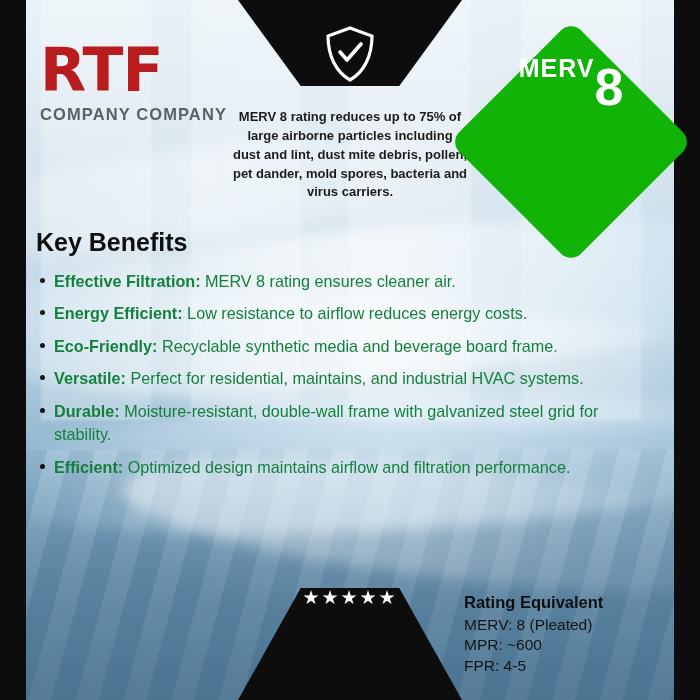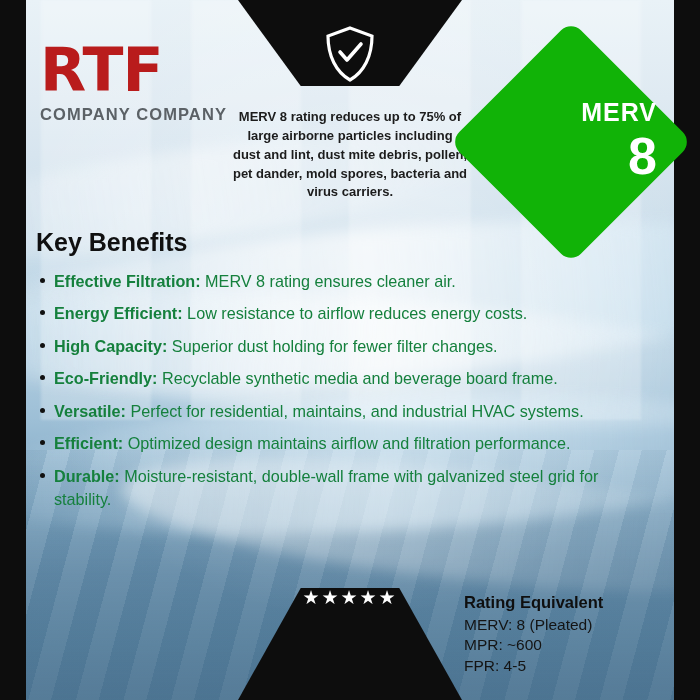--- a/index.html
+++ b/index.html
@@ -186,22 +186,22 @@
     transform: rotate(45deg);
     border-radius: 14px;
   }
   .diamond-inner {
     position: absolute;
     left: 485px;
     top: 56px;
     width: 172px;
     height: 172px;
     display: flex;
-    flex-direction: column;
-    align-items: flex-end;
+    flex-direction: row;
+    align-items: flex-start;
     justify-content: center;
     color: #ffffff;
   }
   .diamond-label {
     font-family: "Liberation Sans", sans-serif;
     font-weight: 700;
     font-size: 25px;
     letter-spacing: 1px;
     line-height: 1;
   }
@@ -329,43 +329,39 @@
     <div class="benefit">
       <span class="bullet"></span>
       <div class="benefit-text"><b>Effective Filtration:</b><span> MERV 8 rating ensures cleaner air.</span></div>
     </div>
 
     <div class="benefit">
       <span class="bullet"></span>
       <div class="benefit-text"><b>Energy Efficient:</b><span> Low resistance to airflow reduces energy costs.</span></div>
     </div>
 
-    <div class="benefit">
-      <span class="bullet"></span>
-      <div class="benefit-text"><b>High Capacity:</b><span> Superior dust holding for fewer filter changes.</span></div>
-    </div>
 
     <div class="benefit">
       <span class="bullet"></span>
       <div class="benefit-text"><b>Eco-Friendly:</b><span> Recyclable synthetic media and beverage board frame.</span></div>
     </div>
 
     <div class="benefit">
       <span class="bullet"></span>
       <div class="benefit-text"><b>Versatile:</b><span> Perfect for residential, maintains, and industrial HVAC systems.</span></div>
     </div>
 
     <div class="benefit">
       <span class="bullet"></span>
+      <div class="benefit-text"><b>Durable:</b><span> Moisture-resistant, double-wall frame with galvanized steel grid for stability.</span></div>
+    </div>
+
+    <div class="benefit">
+      <span class="bullet"></span>
       <div class="benefit-text"><b>Efficient:</b><span> Optimized design maintains airflow and filtration performance.</span></div>
-    </div>
-
-    <div class="benefit">
-      <span class="bullet"></span>
-      <div class="benefit-text"><b>Durable:</b><span> Moisture-resistant, double-wall frame with galvanized steel grid for stability.</span></div>
     </div>
   </div>
 
   <div class="stars">★★★★★</div>
 
   <div class="rating">
     <div class="rating-title">Rating Equivalent</div>
     <div class="rating-line">MERV: 8 (Pleated)</div>
     <div class="rating-line">MPR: ~600</div>
     <div class="rating-line">FPR: 4-5</div>

